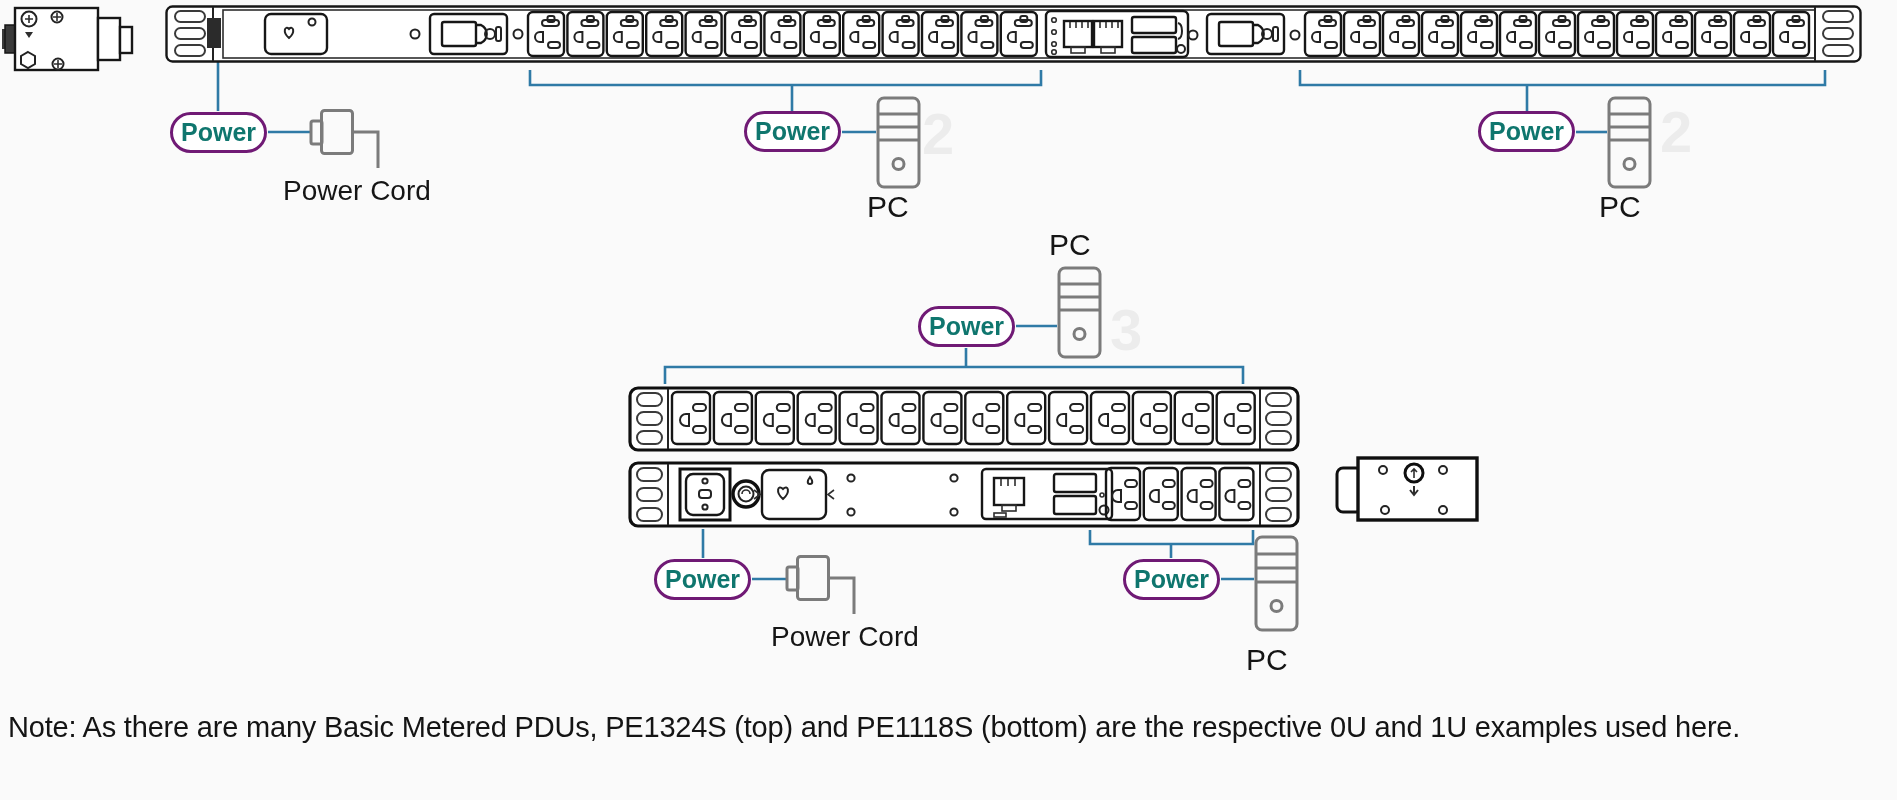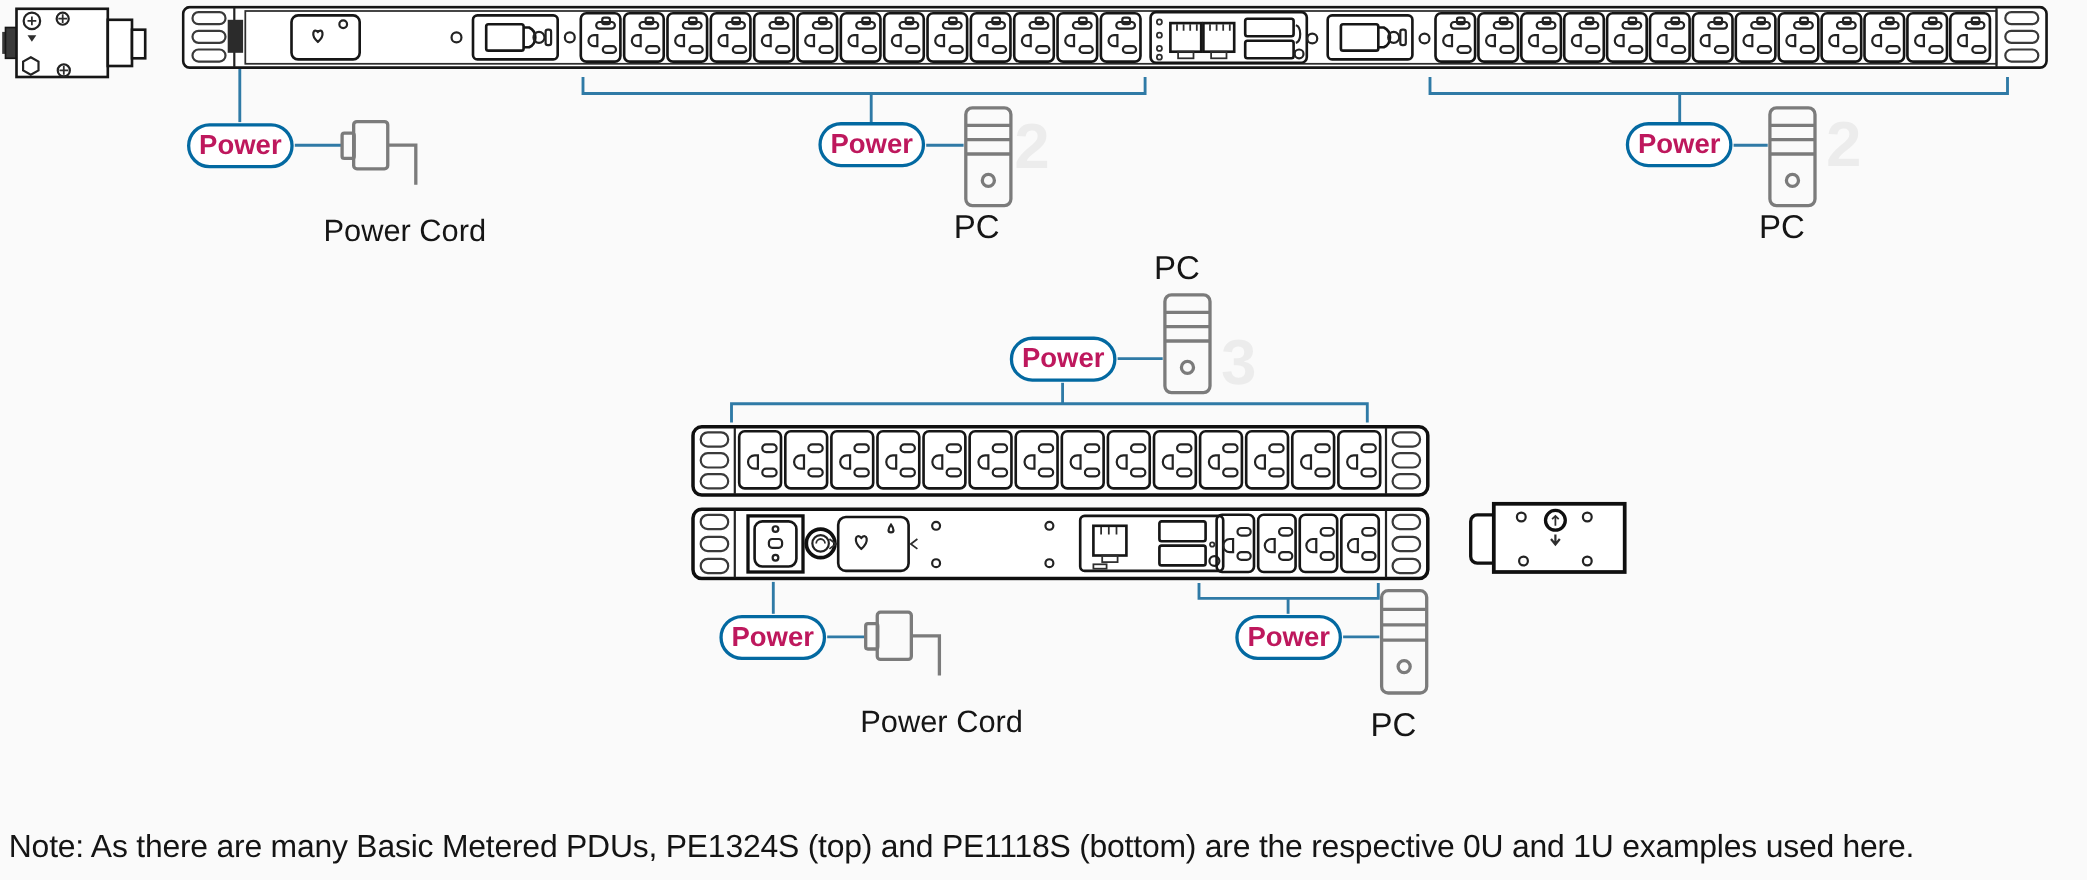--- a/index.html
+++ b/index.html
@@ -6,27 +6,27 @@
   #stage{position:relative;width:1897px;height:800px;background:#fafafa;overflow:hidden;
          font-family:"Liberation Sans",sans-serif;}
   .abs{position:absolute;}
   svg{display:block;}
   .k1{stroke:#2e2e2e;stroke-width:1.6;fill:none;}
   .k15{stroke:#232323;stroke-width:2;fill:none;}
   .k2{stroke:#161616;stroke-width:2.4;fill:#ffffff;}
   .k2n{stroke:#161616;stroke-width:2.4;fill:none;}
   .k3{stroke:#0f0f0f;stroke-width:3.2;fill:#ffffff;}
   .vent{stroke:#3a3a3a;stroke-width:2;fill:#ffffff;}
-  .pill{position:absolute;width:97px;height:41px;border:3px solid #0369a1;border-radius:22px;
+  .pill{position:absolute;width:97px;height:41px;border:3px solid #701a75;border-radius:22px;
         background:#ffffff;display:flex;align-items:center;justify-content:center;
-        font-weight:bold;font-size:25px;color:#be185d;box-sizing:border-box;}
+        font-weight:bold;font-size:25px;color:#0f766e;box-sizing:border-box;}
   .txt{position:absolute;color:#151515;}
   .pc-label{font-size:30px;width:64px;}
-  .cord-label{font-size:28px;width:170px;text-align:center;white-space:nowrap;margin-top:19px;}
-  #note{position:absolute;left:8px;top:754px;width:1885px;font-size:29px;color:#141414;
+  .cord-label{font-size:28px;width:170px;text-align:left;white-space:nowrap;}
+  #note{position:absolute;left:8px;top:711px;width:1885px;font-size:29px;color:#141414;
         letter-spacing:-0.2px;}
   .wm{position:absolute;font-size:58px;font-weight:bold;color:rgba(0,0,0,0.055);}
   .gray-icon{stroke:#7b7b7b;stroke-width:3;fill:none;}
 </style>
 </head>
 <body>
 
 <div id="stage">
 
   <svg class="abs" width="1897" height="800" style="left:0;top:0">

